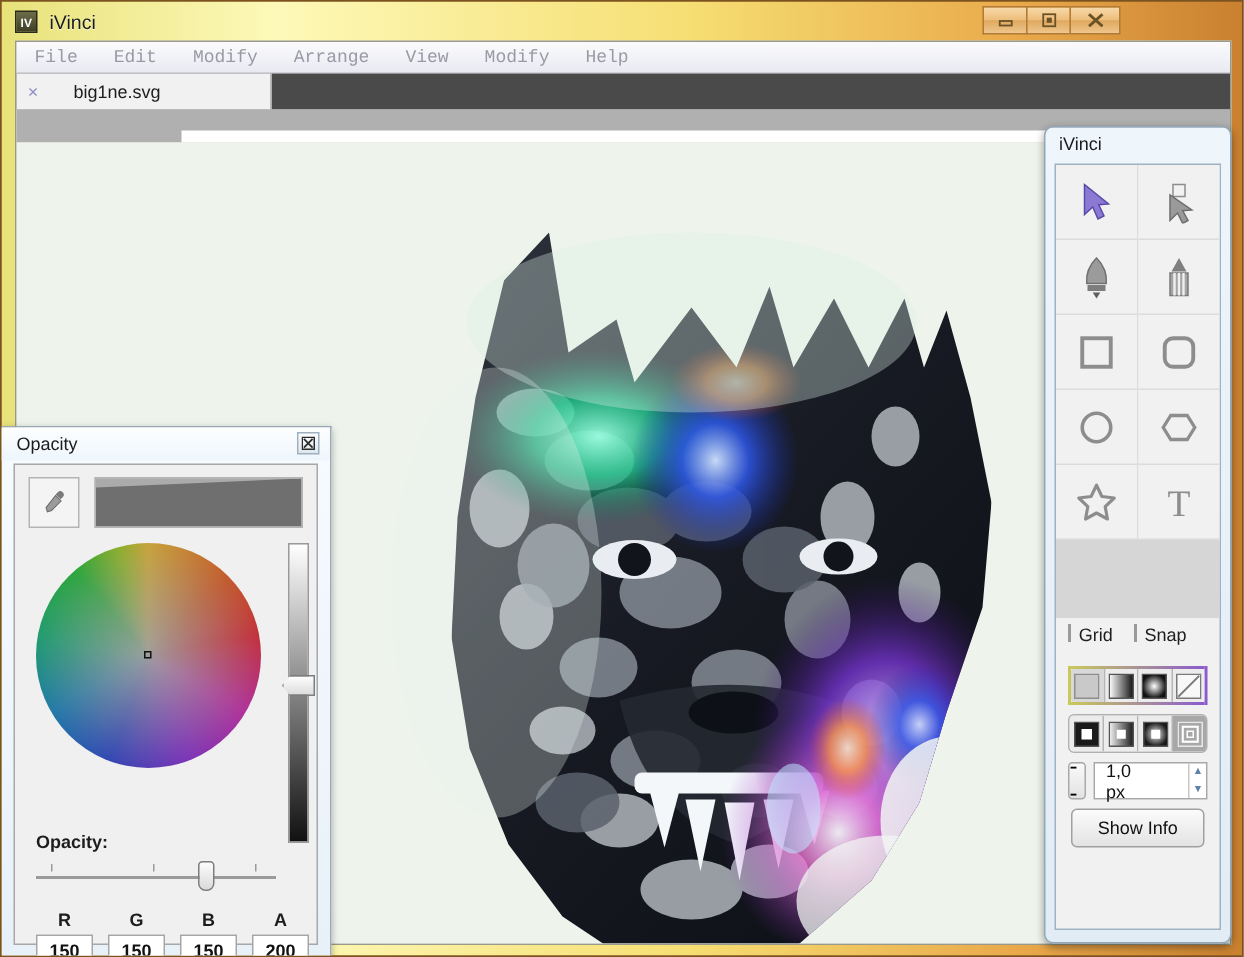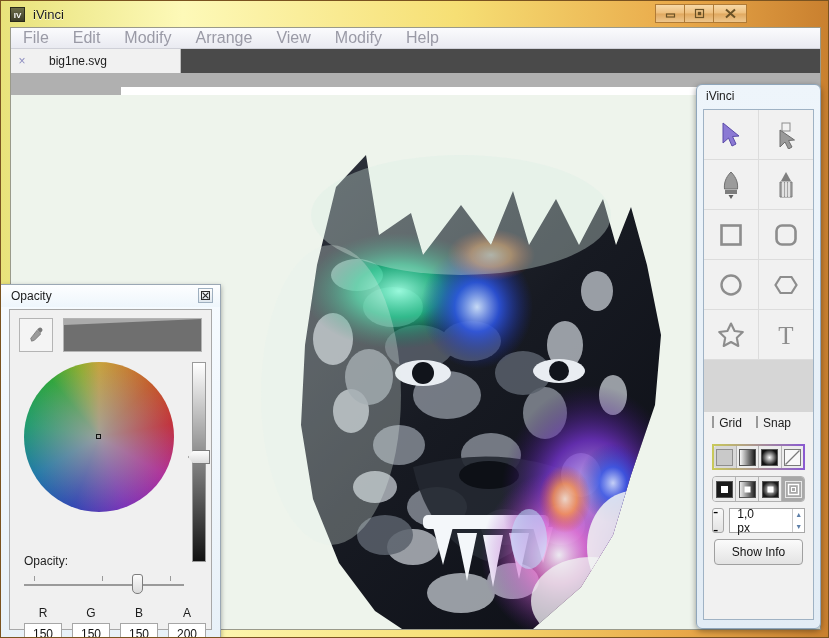--- a/index.html
+++ b/index.html
@@ -49,21 +49,21 @@
     background:#f2f2f2;border:1px solid #9a9a8a;box-sizing:border-box;
     overflow:hidden;
   }
   #menubar{
     height:21px;width:100%;
     background:linear-gradient(to bottom,#fbfbfd,#e9eaf1);
     border-bottom:1px solid #cfd0d8;
     display:flex;align-items:center;box-sizing:border-box;
   }
   .menu-item{
-    font-size:16px;color:#9a9aa6;padding:0 12px;line-height:20px;cursor:default;
+    font-size:12px;color:#9a9aa6;padding:0 12px;line-height:20px;cursor:default;font-family:Liberation Mono, monospace;
   }
   
   #tabstrip{
     height:24px;width:100%;background:#4a4a4a;display:flex;align-items:stretch;
   }
   #tab-active{
     width:170px;background:#f1f1f1;display:flex;align-items:center;
     border-right:1px solid #bdbdbd;box-sizing:border-box;
   }
   #tab-close{
@@ -95,21 +95,21 @@
   }
   #colors-title{font-size:12px;color:#1b1b1b;margin-left:10px;}
   #colors-close{
     position:absolute;right:7px;top:3px;width:15px;height:15px;
     border:1px solid #9fb0c0;background:linear-gradient(to bottom,#fdfdfd,#dfe7ee);
     display:flex;align-items:center;justify-content:center;
     font-size:9px;color:#333;box-sizing:border-box;
   }
   #colors-body{
     position:absolute;left:8px;top:24px;right:8px;bottom:8px;
-    background:#f0f0f0;border:1px solid #a8a8a8;box-sizing:border-box;
+    background:#f0f0f0;border:1px solid #a8a8a8;box-sizing:border-box;font-weight:bold;
   }
   #picker-row{position:absolute;left:9px;top:8px;right:9px;height:34px;}
   #eyedropper{
     position:absolute;left:0;top:0;width:34px;height:34px;
     border:1px solid #b4b4b4;background:#f4f4f4;box-sizing:border-box;
     display:flex;align-items:center;justify-content:center;
   }
   #swatch-bar{
     position:absolute;left:44px;top:0;right:0;height:34px;
     border:1px solid #b4b4b4;background:#b8b8b8;box-sizing:border-box;overflow:hidden;

